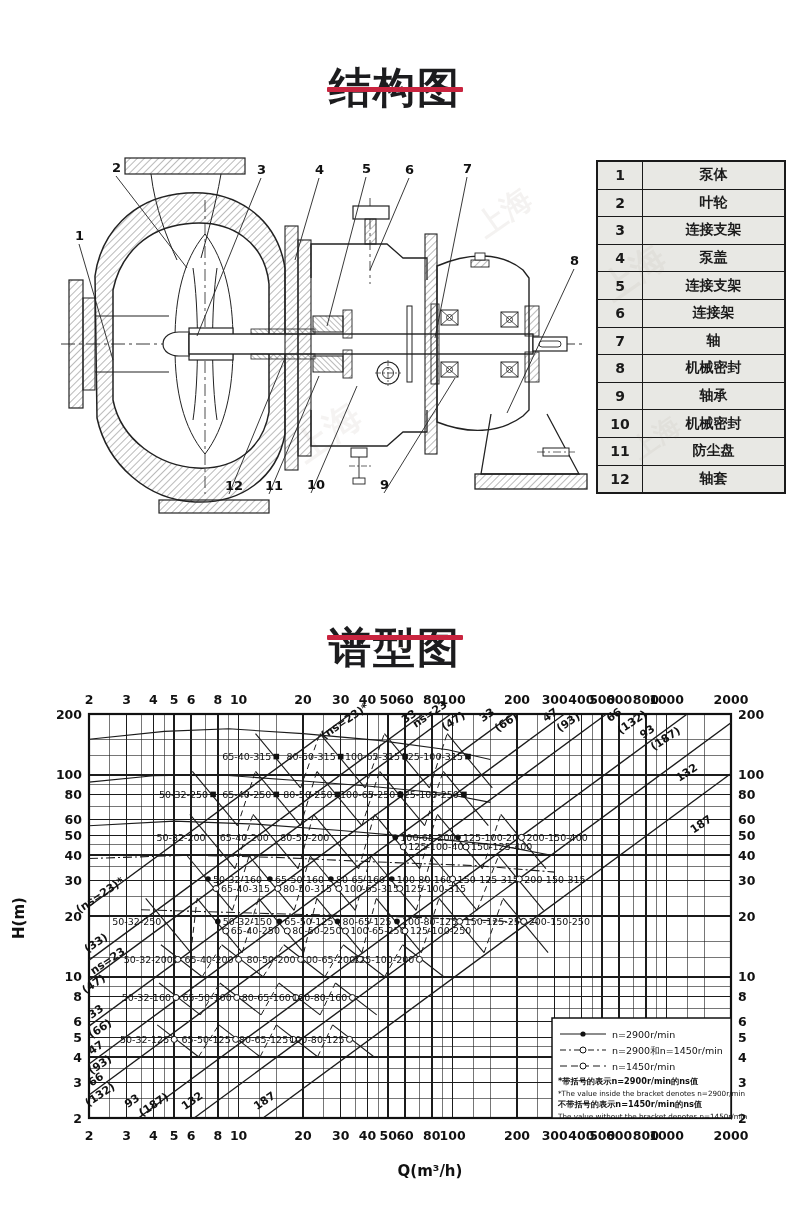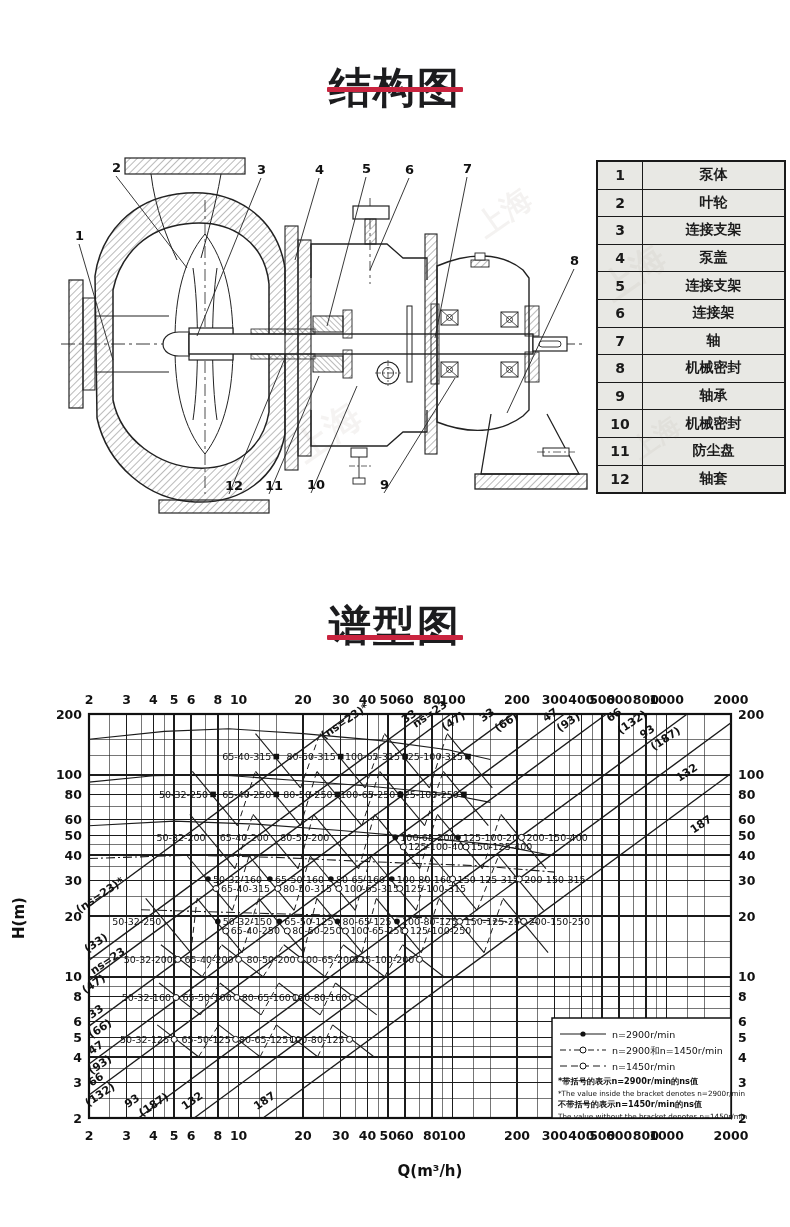--- a/index.html
+++ b/index.html
@@ -188,21 +188,21 @@
         <tr>
        <td class="no">12</td>
        <td>轴套</td>
      </tr>
       </tbody>
     </table>
 
   <div class="wm" style="left:600px;top:250px;">上海</div>
   <div class="wm" style="left:630px;top:420px;font-size:26px;">上海</div>
 
-  <h1 class="sec-title" style="top:570px;">谱型图</h1>
+  <h1 class="sec-title" style="top:592px;">谱型图</h1>
   <div class="title-bar" style="top: 635px; background: rgb(201, 36, 63);"></div>
 
   <svg id="chart-svg" width="790" height="570" viewBox="0 0 790 570">
       <line x1="109.7" y1="58.0" x2="109.7" y2="462.0" stroke="#1b1b1b" stroke-width="0.6" shape-rendering="crispEdges"></line>
       <line x1="141.0" y1="58.0" x2="141.0" y2="462.0" stroke="#1b1b1b" stroke-width="0.6" shape-rendering="crispEdges"></line>
       <line x1="164.4" y1="58.0" x2="164.4" y2="462.0" stroke="#1b1b1b" stroke-width="0.6" shape-rendering="crispEdges"></line>
       <line x1="205.4" y1="58.0" x2="205.4" y2="462.0" stroke="#1b1b1b" stroke-width="0.6" shape-rendering="crispEdges"></line>
       <line x1="228.8" y1="58.0" x2="228.8" y2="462.0" stroke="#1b1b1b" stroke-width="0.6" shape-rendering="crispEdges"></line>
       <line x1="323.7" y1="58.0" x2="323.7" y2="462.0" stroke="#1b1b1b" stroke-width="0.6" shape-rendering="crispEdges"></line>
       <line x1="355.0" y1="58.0" x2="355.0" y2="462.0" stroke="#1b1b1b" stroke-width="0.6" shape-rendering="crispEdges"></line>

